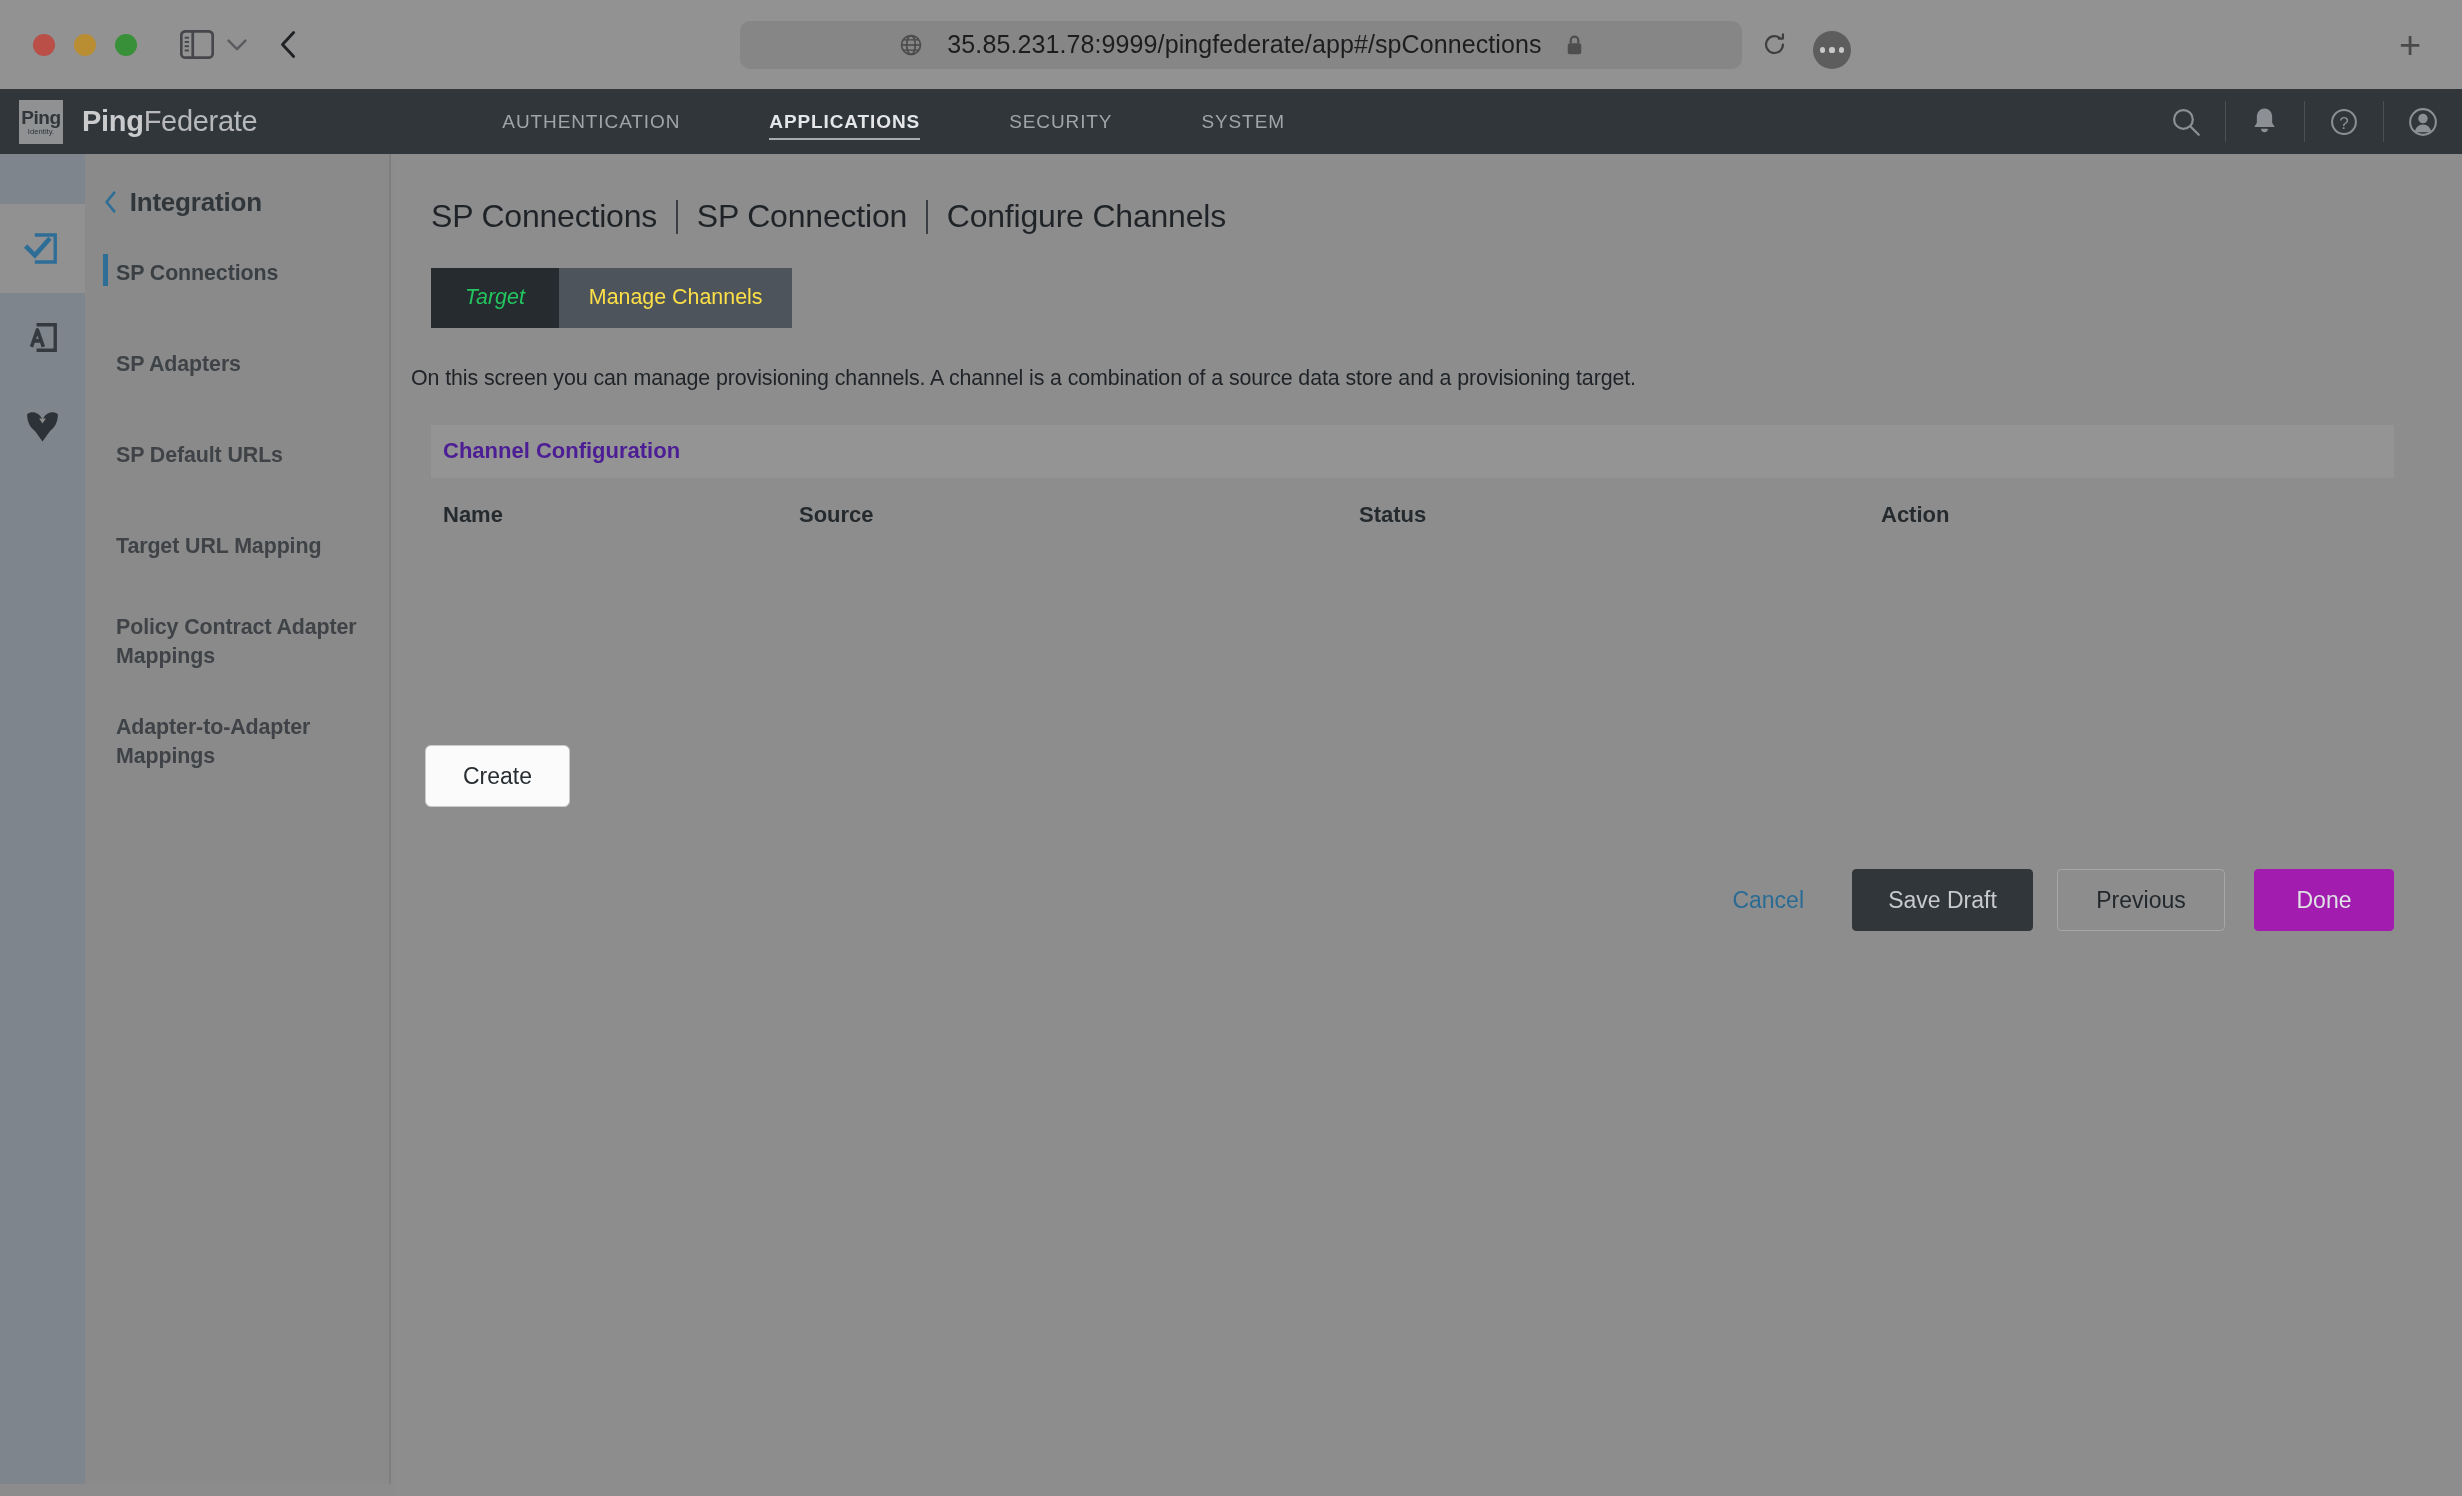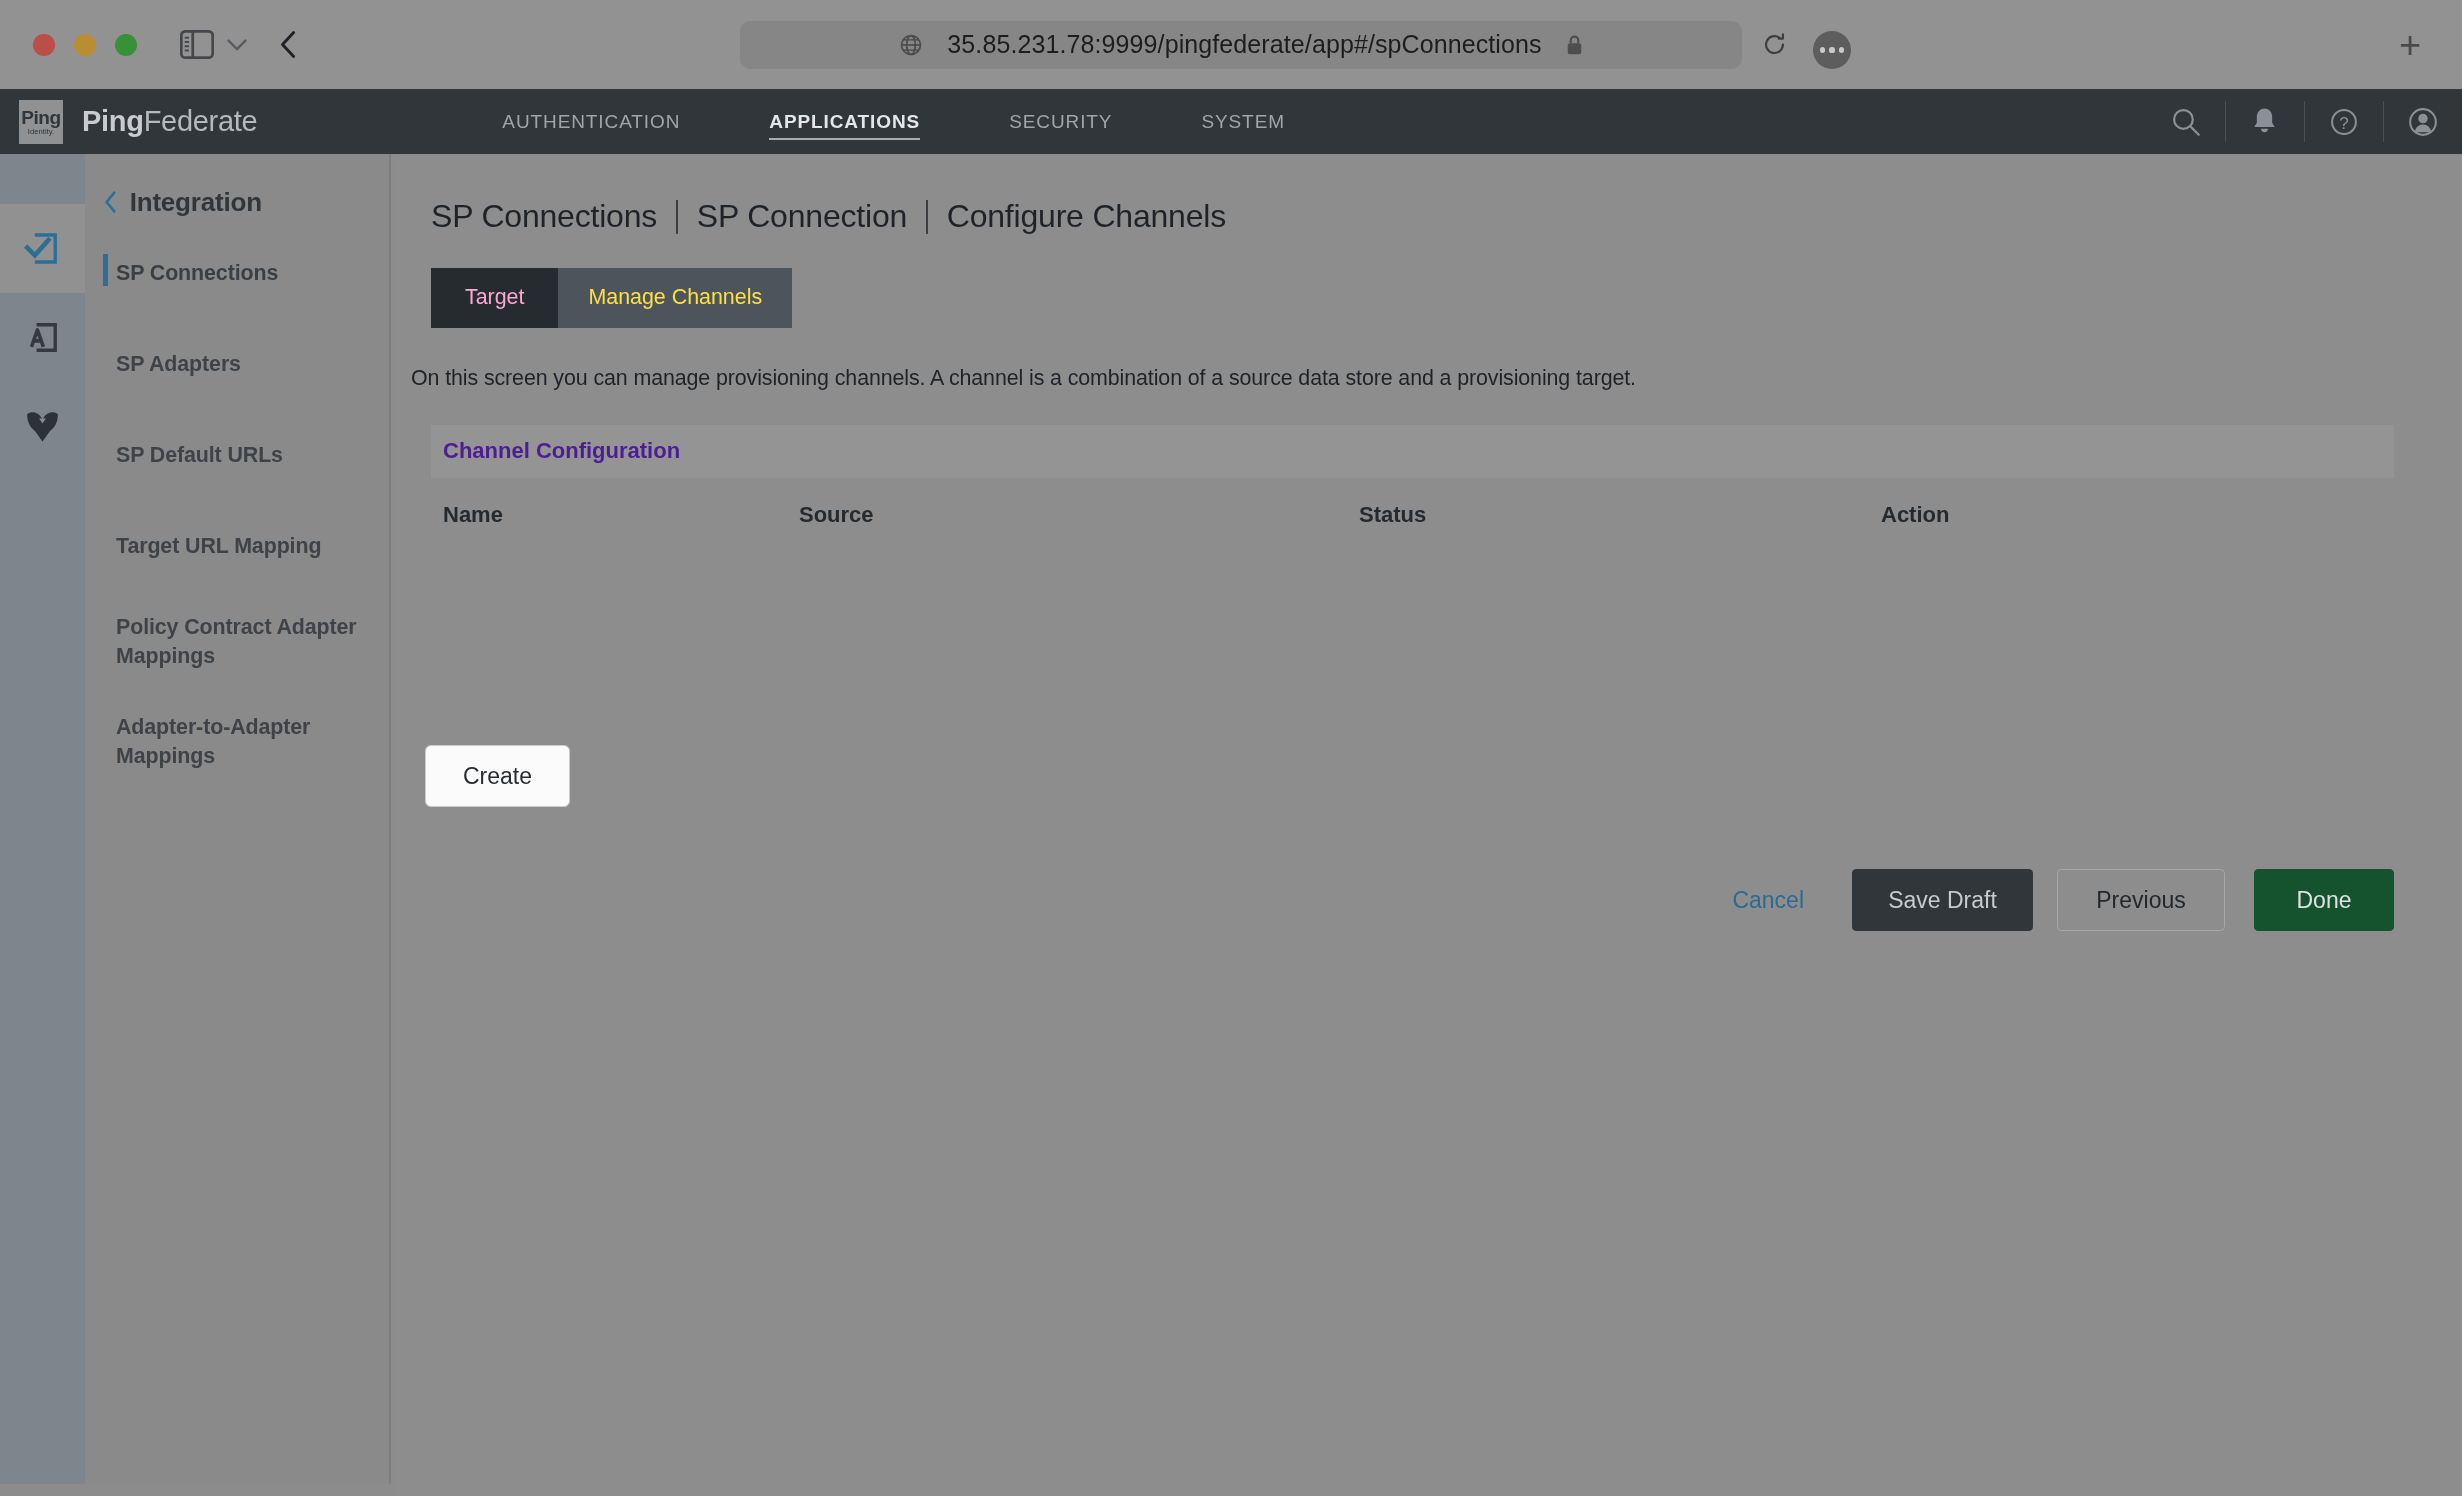--- a/index.html
+++ b/index.html
@@ -180,21 +180,21 @@
     width: 1.7px; height: 34px;
     background: #3a3e42;
     margin: 0 19px;
   }
 
   .tabs { display: flex; margin: 32.5px 0 0 37px; }
   .tab {
     height: 60px; display: flex; align-items: center; justify-content: center;
     font-size: 21.4px; cursor: pointer;
   }
-  .tab-target { background: #262b30; color: #f9a8d4; padding: 0 34px; }
+  .tab-target { background: #262b30; color: #22c55e; padding: 0 34px; font-style: italic; }
   .tab-manage { background: #4d545b; color: #fde047; padding: 0 30px; }
 
   .desc {
     margin: 38px 0 0 17px;
     font-size: 21.4px; color: #1f2327;
     letter-spacing: -0.1px;
   }
 
   .panel-header {
     margin: 34px 0 0 37px;
@@ -257,21 +257,21 @@
   }
   .btn-savedraft {
     background: #31363b; border: none; color: #c8cacc;
     width: 181px; height: 62px; margin-right: 24px;
   }
   .btn-previous {
     background: transparent; border: 1.7px solid #a5a7a9; color: #23282d;
     width: 168px; height: 62px; margin-right: 29px;
   }
   .btn-done {
-    background: #14532d; border: none; color: #dfe2e4;
+    background: #a21caf; border: none; color: #dfe2e4;
     width: 140px; height: 62px;
   }
 
   svg { display: block; }
 </style>
 </head>
 <body>
 
 <div class="browser-chrome">
   <div class="traffic-lights">

